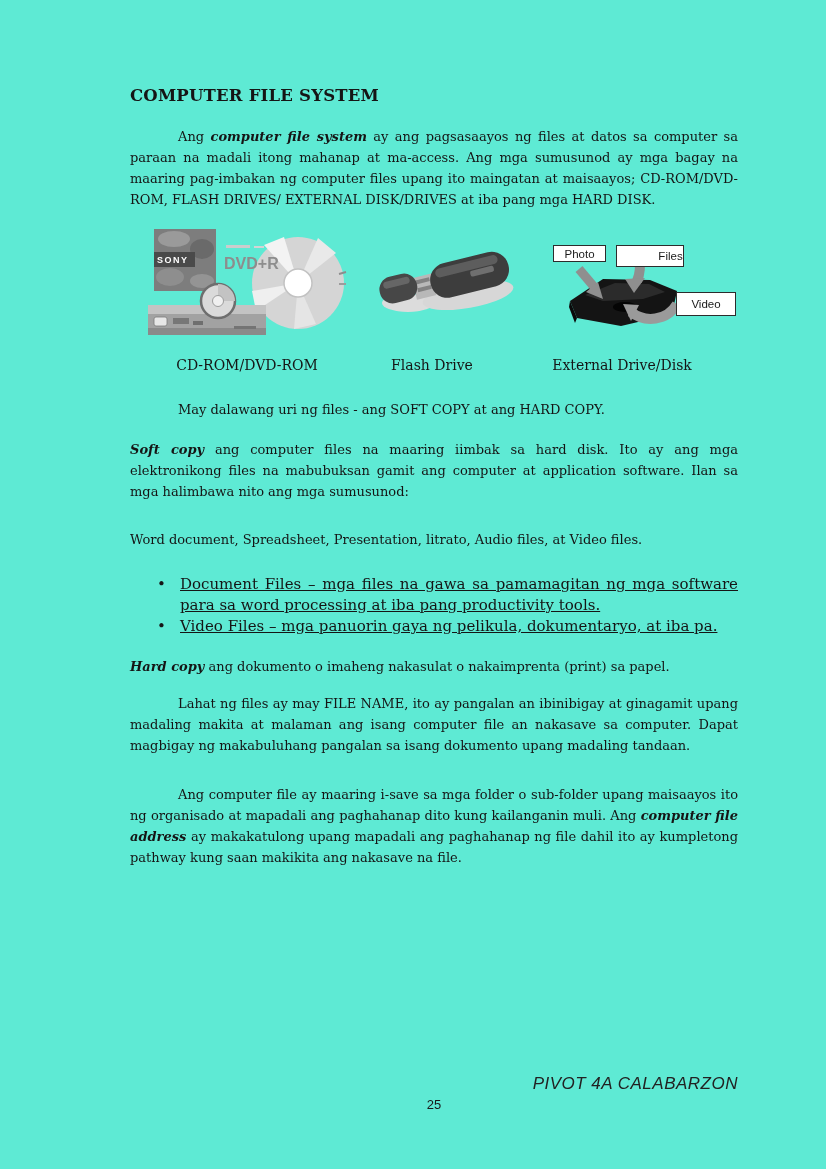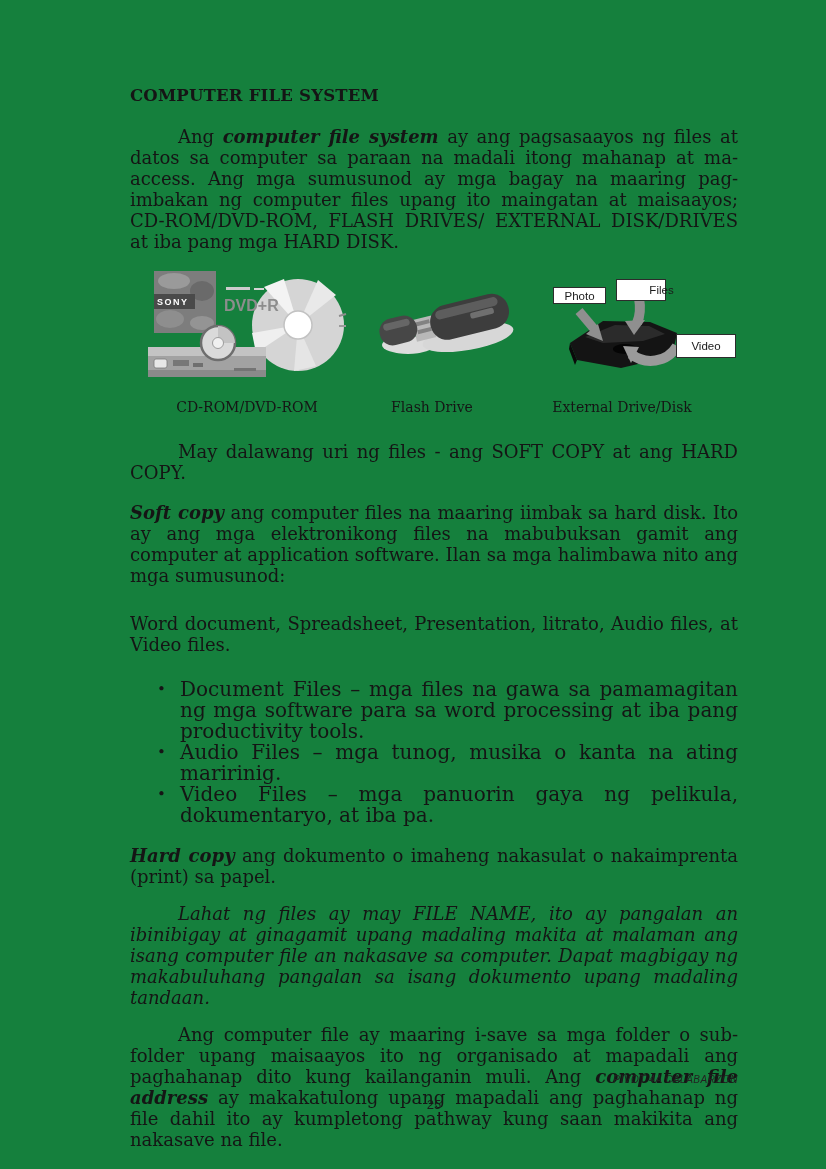--- a/index.html
+++ b/index.html
@@ -1,79 +1,79 @@
 <!DOCTYPE html>
 <html><head>
 <meta charset="utf-8">
 <style>
   html,body { margin:0; padding:0; background:#e8e8e8; }
   .page {
     position:relative;
     width:826px; height:1169px;
-    background:#15803d;
+    background:#5eead4;
     font-family:"DejaVu Serif", serif;
     color:#151515;
     overflow:hidden;
     margin:0 auto;
   }
   .content {
     position:absolute; left:130px; top:86px; width:608px;
   }
   h1.doc-heading {
     font-size:16.5px; font-weight:bold; margin:0 0 21px 0; letter-spacing:0.2px;
   }
   h2.sub-heading {
     font-size:16.5px; font-weight:bold; margin:0 0 2px 0;
   }
   p {
-    margin:0; font-size:18px; line-height:21px; text-align:justify;
+    margin:0; font-size:13px; line-height:21px; text-align:justify;
   }
   .indent { text-indent:48px; }
   .bi { font-weight:bold; font-style:italic; }
   .mb-intro    { margin-bottom:15px; }
   .mb-two      { margin-bottom:19px; }
   .mb-soft     { margin-bottom:27px; }
   .mb-examples { margin-bottom:24px; }
   .mb-hard     { margin-bottom:16px; }
-  .mb-filename { margin-bottom:16px;font-style:italic; }
+  .mb-filename { margin-bottom:28px; }
 
   
   .figures { position:relative; height:120px; margin-bottom:12px; }
   .fig-cd      { position:absolute; left:16px;  top:0; }
   .fig-flash   { position:absolute; left:246px; top:20px; }
   .fig-ext     { position:absolute; left:415px; top:4px; width:200px; height:112px; }
   .fig-ext svg { position:absolute; left:0; top:0; }
   .tag-box {
     position:absolute; background:#ffffff; border:1px solid #2c2c2c;
     font-family:"Liberation Sans", sans-serif; font-size:11.5px; color:#1a1a1a;
     display:flex; align-items:center; justify-content:center; box-sizing:border-box;
   }
   .tag-photo { left:8px;   top:16px; width:53px; height:17px; }
-  .tag-files { left:71px;  top:8px;  width:50px; height:22px;padding-left:41px; }
+  .tag-files { left:71px;  top:16px;  width:68px; height:22px;padding-left:41px; }
   .tag-video { left:131px; top:63px; width:60px; height:24px; }
 
   .captions { position:relative; height:20px; margin-bottom:22px; font-size:14px; }
   .captions span { position:absolute; transform:translateX(-50%); white-space:nowrap; }
   .cap-cd    { left:117px; }
   .cap-flash { left:302px; }
   .cap-ext   { left:492px; }
 
   
   ul.soft-list { margin:0 0 19px 0; padding:0; list-style:none; }
   ul.soft-list li {
-    position:relative; padding-left:50px; font-size:20px; line-height:21px; text-align:justify;
+    position:relative; padding-left:50px; font-size:15px; line-height:21px; text-align:justify;text-decoration:underline;
   }
   ul.soft-list li::before {
     content:"\2022"; position:absolute; left:27px; top:0; font-size:15px;
   }
 
   .footer-brand {
     position:absolute; right:88px; top:1074px;
     font-family:"Liberation Sans", sans-serif; font-style:italic;
-    font-size:10px; letter-spacing:0.5px; color:#222222;
+    font-size:17px; letter-spacing:0.5px; color:#222222;
   }
   .page-number {
     position:absolute; left:130px; top:1097px; width:608px; text-align:center;
     font-family:"Liberation Sans", sans-serif; font-size:13px; color:#1a1a1a;
   }
   svg text { font-family:"Liberation Sans", sans-serif; }
 </style>
 </head>
 <body>
 
@@ -175,21 +175,20 @@
 
     <p class="indent mb-two">May dalawang uri ng files - ang SOFT COPY at ang HARD COPY.</p>
 
     <p class="mb-soft"><span class="bi">Soft copy</span><span> ang computer files na maaring iimbak sa hard disk. Ito ay ang mga elektronikong files na mabubuksan gamit ang computer at application software. Ilan sa mga halimbawa nito ang mga sumusunod:</span></p>
 
     <p class="mb-examples">Word document, Spreadsheet, Presentation, litrato, Audio files, at Video files.</p>
 
 
     <ul class="soft-list">
       <li>Document Files – mga files na gawa sa pamamagitan ng mga software para sa word processing at iba pang productivity tools.</li>
-      <li>Audio Files – mga tunog, musika o kanta na ating maririnig.</li>
       <li>Video Files – mga panuorin gaya ng pelikula, dokumentaryo, at iba pa.</li>
     </ul>
 
     <p class="mb-hard"><span class="bi">Hard copy</span><span> ang dokumento o imaheng nakasulat o nakaimprenta (print) sa papel.</span></p>
 
     <p class="indent mb-filename">Lahat ng files ay may FILE NAME, ito ay pangalan an ibinibigay at ginagamit upang madaling makita at malaman ang isang computer file an nakasave sa computer. Dapat magbigay ng makabuluhang pangalan sa isang dokumento upang madaling tandaan.</p>
 
     <p class="indent"><span>Ang computer file ay maaring i-save sa mga folder o sub-folder upang maisaayos ito ng organisado at mapadali ang paghahanap dito kung kailanganin muli. Ang </span><span class="bi">computer file address</span><span> ay makakatulong upang mapadali ang paghahanap ng file dahil ito ay kumpletong pathway kung saan makikita ang nakasave na file.</span></p>
 
   </div>

